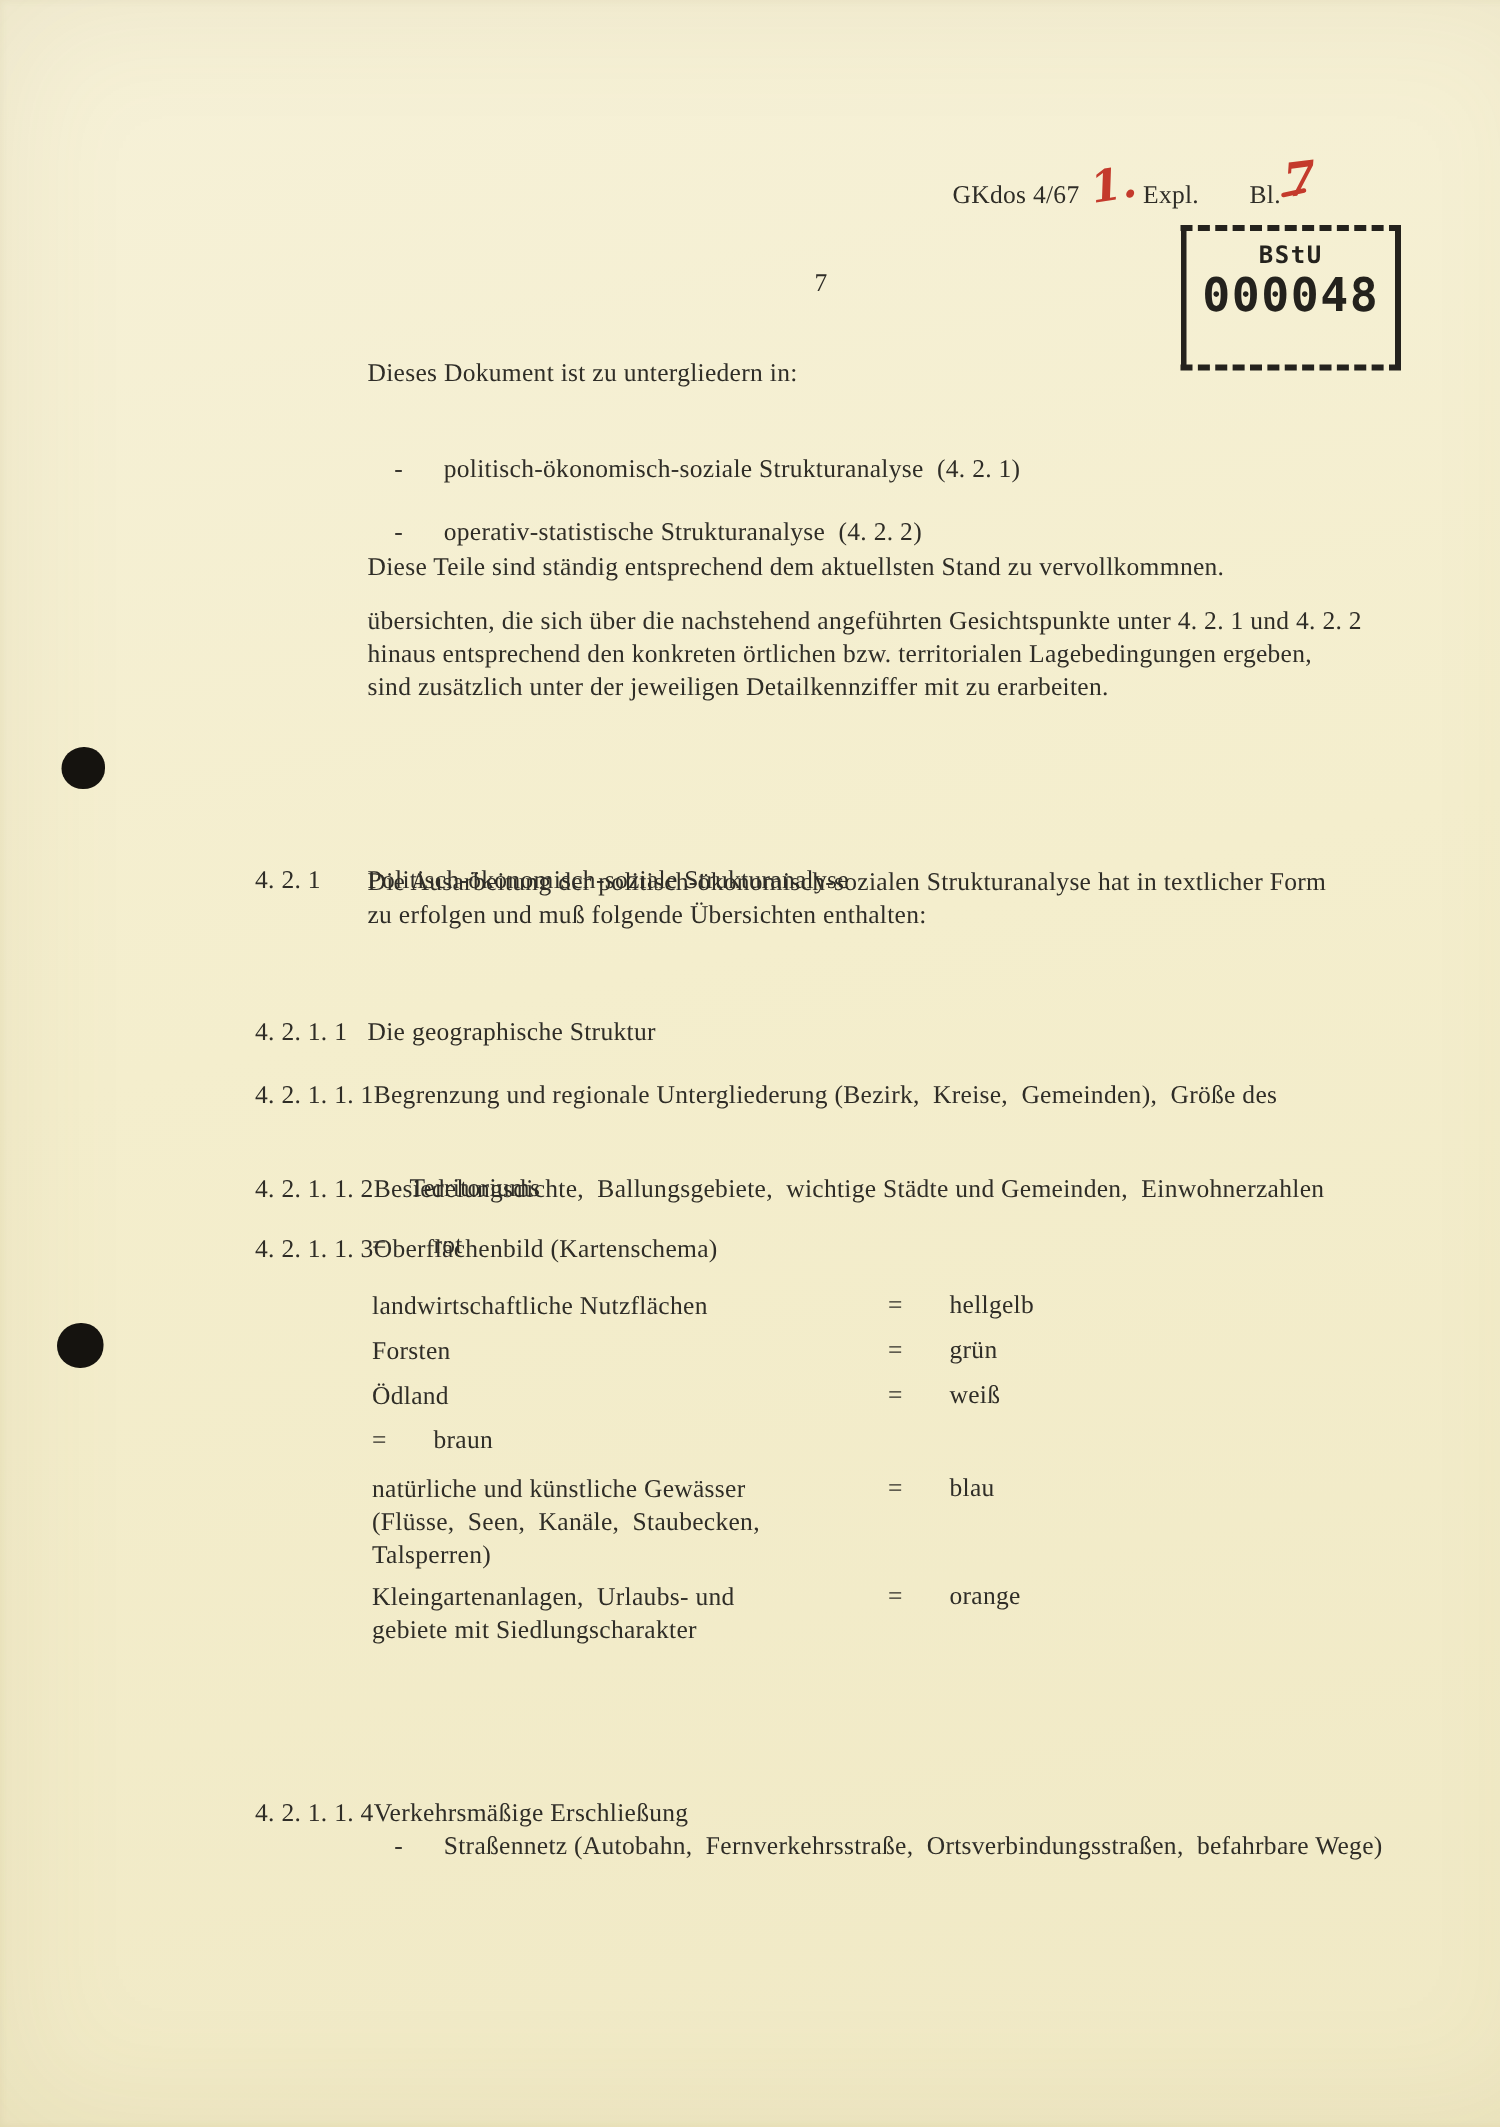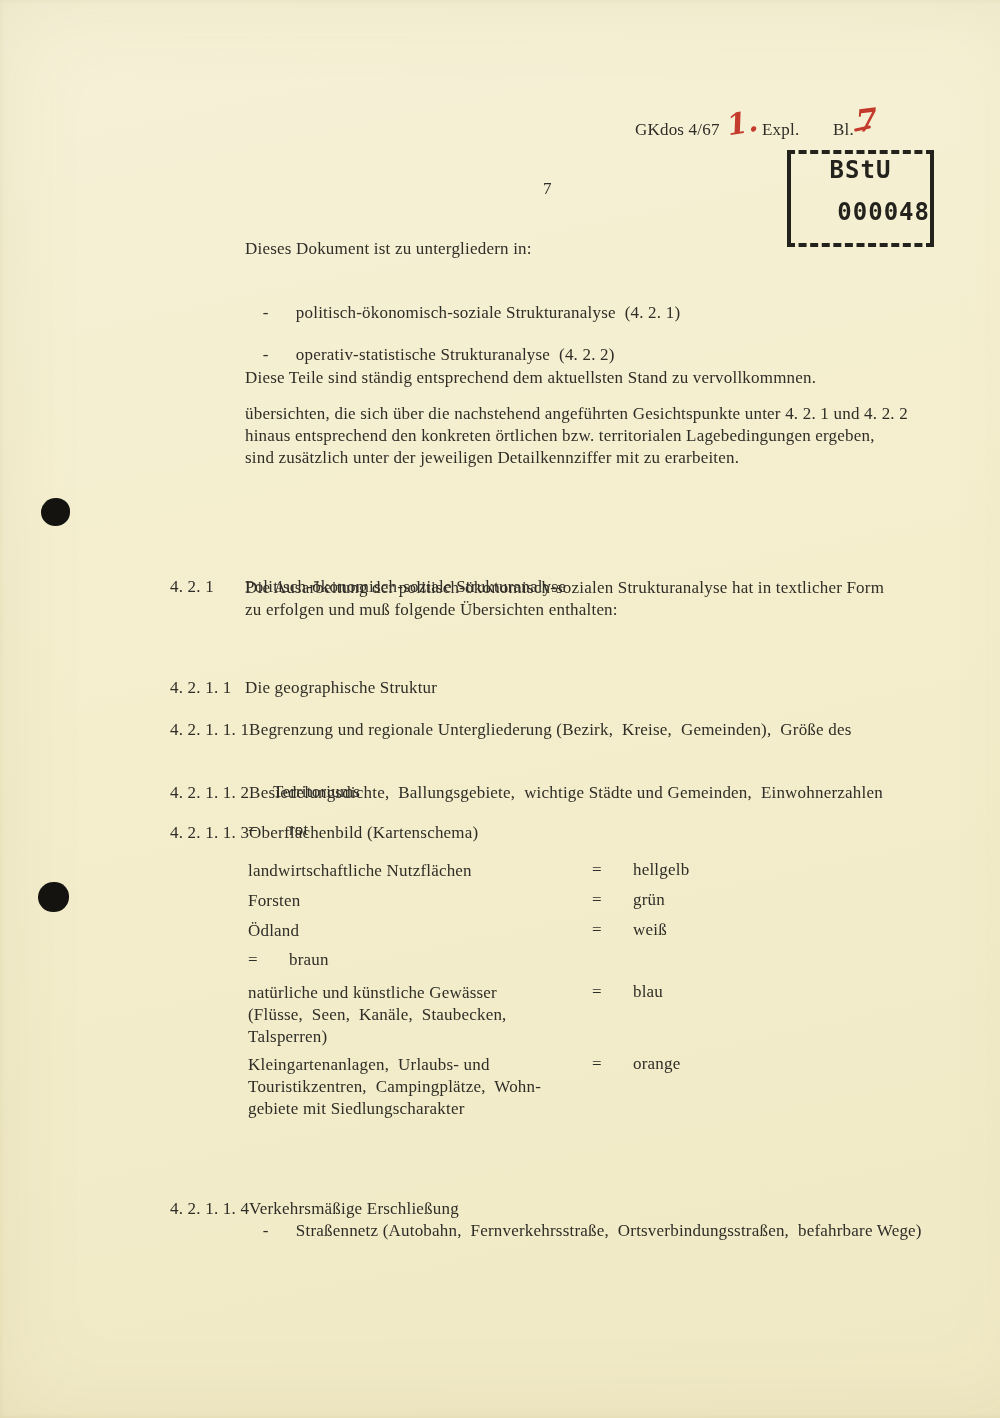--- a/index.html
+++ b/index.html
@@ -26,23 +26,23 @@
   .red-hw{position:absolute;color:#c43a2c;font-family:"DejaVu Serif",serif;
     font-style:italic;font-weight:bold;transform-origin:center;}
   .one{left:727px;top:106px;font-size:29px;transform:rotate(-9deg);}
   .seven{left:856px;top:102px;font-size:31px;transform:rotate(-7deg);}
   .seven-cross{position:absolute;left:854px;top:127px;width:17px;height:3px;
     background:#c43a2c;transform:rotate(-12deg);border-radius:2px;}
   .stamp{position:absolute;left:787px;top:150px;width:147px;height:97px;box-sizing:border-box;
     border:4px solid #24221d;border-top-style:dashed;border-bottom-style:dashed;
     text-align:center;padding-top:6px;}
   .stamp-org{font-family:"DejaVu Sans Mono","Liberation Mono",monospace;font-weight:bold;
-    font-size:24px;letter-spacing:1px;color:#24221d;line-height:20px;}
+    font-size:16px;letter-spacing:1px;color:#24221d;line-height:20px;}
   .stamp-num{font-family:"DejaVu Sans Mono","Liberation Mono",monospace;font-weight:bold;
-    font-size:24px;letter-spacing:1px;color:#24221d;line-height:28px;margin-top:18px;text-align:right;}
+    font-size:31px;letter-spacing:1px;color:#24221d;line-height:28px;margin-top:3px;}
   .dot{position:absolute;background:#15130f;border-radius:52% 48% 50% 50%;}
 </style>
 </head>
 <body>
 
 <div class="page">
 
   <div class="hdr t" style="left:635px;top:120px">GKdos 4/67</div>
   <div class="red-hw one">1.</div>
   <div class="hdr t" style="left:762px;top:120px">Expl.</div>
@@ -136,21 +136,20 @@
       <div class="line">natürliche und künstliche Gewässer</div>
       <div class="line">(Flüsse,  Seen,  Kanäle,  Staubecken,</div>
       <div class="line">Talsperren)</div>
     </div>
     <div class="legeq">=</div>
     <div class="legval">blau</div>
   </div>
   <div class="legrow" style="top:1054px">
     <div class="leglabel">
       <div class="line">Kleingartenanlagen,  Urlaubs- und</div>
-      <div class="line">Touristikzentren,  Campingplätze,  Wohn-</div>
       <div class="line">gebiete mit Siedlungscharakter</div>
     </div>
     <div class="legeq">=</div>
     <div class="legval">orange</div>
   </div>
 
   <div class="secrow" style="top:1158px">
     <div class="line"><span class="num">4. 2. 1. 1. 4</span><span>Verkehrsmäßige Erschließung</span></div>
   </div>
 

